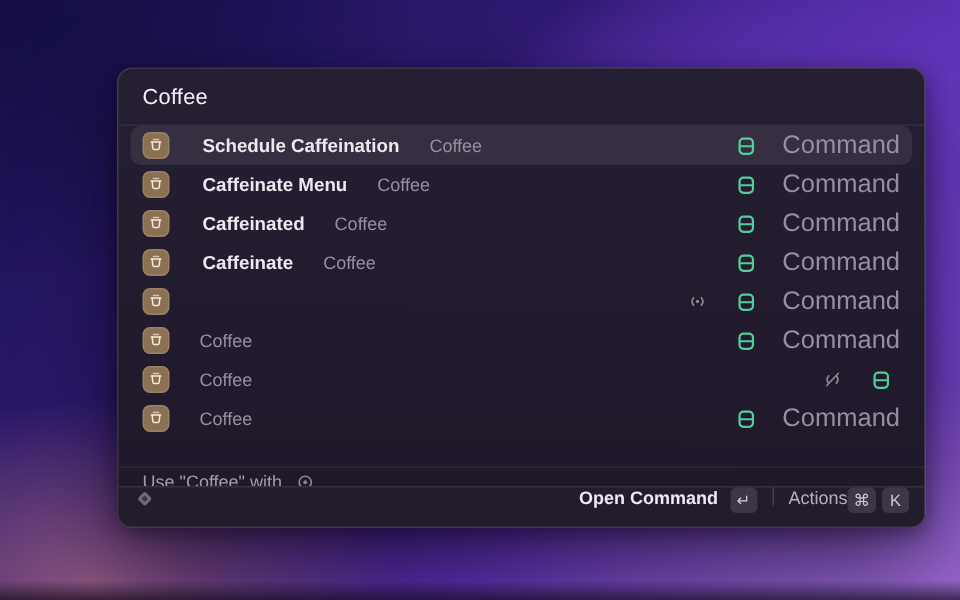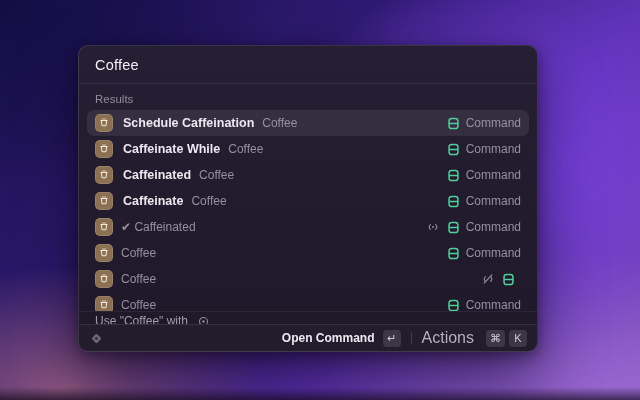--- a/index.html
+++ b/index.html
@@ -14,76 +14,75 @@
       radial-gradient(70% 55% at 98% 102%, rgba(160,110,214,.9) 0%, rgba(160,110,214,0) 70%),
       linear-gradient(131deg, #1b1251 0%, #2f1a72 38%, #5e31b4 66%, #7b4bb4 100%);
   }
   body::after{
     content:""; position:absolute; left:0; right:0; bottom:0; height:13px;
     background:linear-gradient(to top, rgba(16,8,22,.65), rgba(16,8,22,0));
     pointer-events:none;
   }
 
   .window{
-    position:absolute; left:78px; top:45px; width:460px; height:307px;
+    position:absolute; left:78px; top:45px; width:539px; height:307px;
     background:linear-gradient(#261f33, #1e1829);
     border:1px solid rgba(255,255,255,.12);
     border-radius:10px;
     box-shadow:0 25px 60px rgba(5,2,12,.55), 0 4px 14px rgba(5,2,12,.4);
     display:flex; flex-direction:column; overflow:hidden;
   }
 
   .search-bar{ height:38px; display:flex; align-items:center; padding:0 16px;
     border-bottom:1px solid rgba(255,255,255,.07); flex:none;}
   .search-input{ background:transparent; border:none; outline:none; width:100%;
     color:#f3f0f7; font-size:14.5px; font-family:inherit; letter-spacing:.2px;}
 
   .section-label{ font-size:11.5px; color:#938b9f; padding:9px 16px 5px; flex:none;}
 
   .list{ flex:1 1 auto; overflow:hidden; position:relative; padding:0 8px;}
-  .row{ height:26px; display:flex; align-items:center; gap:0; padding:0 8px;
+  .row{ height:26px; display:flex; align-items:center; gap:12px; padding:0 8px;
     border-radius:7px; cursor:default;}
   .row.selected{ background:rgba(255,255,255,.08);}
   .app-icon{ width:18px; height:18px; border-radius:5px; background:#8c7053;
     display:flex; align-items:center; justify-content:center; flex:none;
     box-shadow:inset 0 0 0 1px rgba(255,255,255,.12);}
   .row-title{ margin-left:10px; font-size:12.5px; font-weight:700; color:#ece8f0; white-space:nowrap;}
   .row-subtitle{ margin-left:8px; font-size:12px; color:#968fa1; white-space:nowrap;}
   .row-spacer{ flex:1;}
   .acc-icon{ display:flex; align-items:center; margin-right:7px; flex:none;}
   .cmd-icon{ display:flex; align-items:center; margin-right:6px; flex:none;}
-  .row-type{ font-size:12px; color:#968fa1; white-space:nowrap;}
+  .row-type{ font-size:17px; color:#968fa1; white-space:nowrap;}
 
   .use-with{ flex:none; height:13px; overflow:hidden; border-top:1px solid rgba(255,255,255,.06);
     padding:2px 16px 0; display:flex; align-items:flex-start; gap:0;}
   .use-with-label{ font-size:12px; line-height:15px; color:#a39cae; white-space:nowrap;}
   .use-with-icon{ margin-left:10px; margin-top:2px; display:flex;}
 
   .footer{ flex:none; height:27px; border-top:1px solid rgba(255,255,255,.09);
     background:rgba(255,255,255,.02);
-    display:flex; align-items:center; padding:0 10px;}
+    display:flex; align-items:flex-start; padding:0 10px;}
   .footer-spacer{flex:1;}
   .footer-primary{ font-size:12px; font-weight:700; color:#eeeaf2; margin-right:8px;}
   .key{ min-width:18px; height:17px; padding:0 4px; border-radius:4px;
     background:rgba(255,255,255,.12); color:#cfc9d8; font-size:11px;
     display:flex; align-items:center; justify-content:center;}
   .footer-div{ width:1px; height:12px; background:rgba(255,255,255,.14); margin:0 10px;}
-  .footer-secondary{ font-size:16px; color:#b6afc0; margin-right:12px;}
+  .footer-secondary{ font-size:12px; color:#b6afc0; margin-right:0;}
   .key + .key{ margin-left:4px;}
 </style>
 </head>
 <body>
 
 <div class="window">
 
   <div class="search-bar">
     <input class="search-input" type="text" value="Coffee" style="">
   </div>
 
-  <div class="section-label">Results</div>
 
   <div class="list">
 
   <div class="row selected">
     <span class="app-icon">
       <svg width="12" height="12" viewBox="0 0 14 14" fill="none" stroke="#f3ead9" stroke-width="1.2" stroke-linecap="round">
         <path d="M3.3 4.2 h7.4"></path>
         <path d="M4 4.2 l.5 4.9 a1.2 1.2 0 0 0 1.2 1 h2.6 a1.2 1.2 0 0 0 1.2 -1 l.5 -4.9"></path>
         <path d="M5 2.4 h4" opacity=".7"></path>
       </svg>
@@ -101,21 +100,21 @@
     <span class="row-type">Command</span>
   </div>
       <div class="row">
     <span class="app-icon">
       <svg width="12" height="12" viewBox="0 0 14 14" fill="none" stroke="#f3ead9" stroke-width="1.2" stroke-linecap="round">
         <path d="M3.3 4.2 h7.4"></path>
         <path d="M4 4.2 l.5 4.9 a1.2 1.2 0 0 0 1.2 1 h2.6 a1.2 1.2 0 0 0 1.2 -1 l.5 -4.9"></path>
         <path d="M5 2.4 h4" opacity=".7"></path>
       </svg>
     </span>
-    <span class="row-title">Caffeinate While</span>
+    <span class="row-title">Caffeinate Menu</span>
     <span class="row-subtitle">Coffee</span>
     <span class="row-spacer"></span>
 
     <span class="cmd-icon">
       <svg width="13" height="13" viewBox="0 0 14 14" fill="none" stroke="#52ce9b" stroke-width="1.6">
         <rect x="2.2" y="1.6" width="9.6" height="10.8" rx="2.8"></rect>
         <line x1="2.2" y1="7" x2="11.8" y2="7"></line>
       </svg>
     </span>
     <span class="row-type">Command</span>
@@ -161,21 +160,20 @@
     <span class="row-type">Command</span>
   </div>
       <div class="row">
     <span class="app-icon">
       <svg width="12" height="12" viewBox="0 0 14 14" fill="none" stroke="#f3ead9" stroke-width="1.2" stroke-linecap="round">
         <path d="M3.3 4.2 h7.4"></path>
         <path d="M4 4.2 l.5 4.9 a1.2 1.2 0 0 0 1.2 1 h2.6 a1.2 1.2 0 0 0 1.2 -1 l.5 -4.9"></path>
         <path d="M5 2.4 h4" opacity=".7"></path>
       </svg>
     </span>
-    <span class="row-subtitle">✔ Caffeinated</span>
     <span class="row-spacer"></span>
     <span class="acc-icon">
       <svg width="14" height="14" viewBox="0 0 14 14" fill="none" stroke="#8b8494" stroke-width="1.2" stroke-linecap="round">
         <circle cx="7" cy="7" r="1.1" fill="#8b8494" stroke="none"></circle>
         <path d="M4.4 4.6 a3.4 3.4 0 0 0 0 4.8"></path>
         <path d="M9.6 4.6 a3.4 3.4 0 0 1 0 4.8"></path>
       </svg>
     </span>
 
     <span class="cmd-icon">

